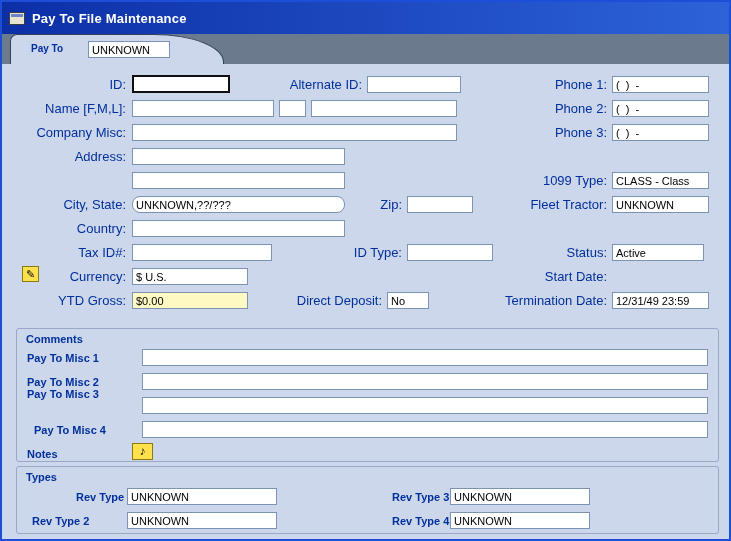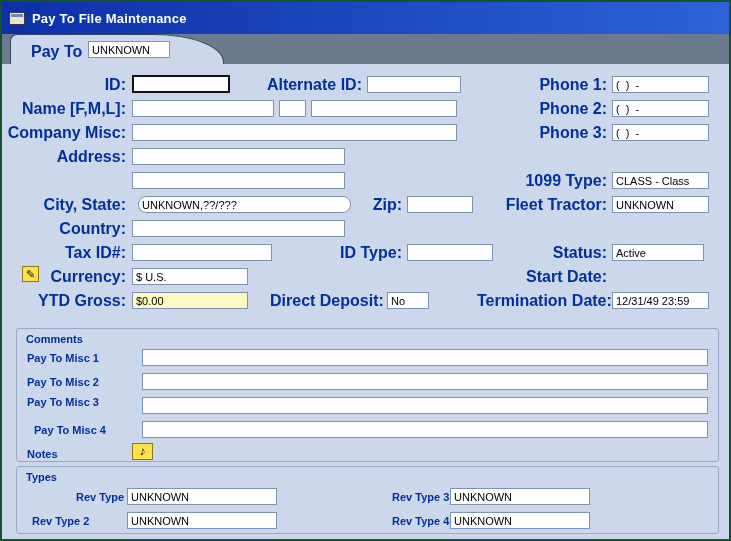--- a/index.html
+++ b/index.html
@@ -1,38 +1,38 @@
 <!DOCTYPE html>
 <html><head>
 <meta charset="utf-8">
 <style>
   * { margin:0; padding:0; box-sizing:border-box; }
   html,body { background:#9aa4b8; }
   .window {
     position:relative; width:731px; height:541px;
-    background:#cdd7ec; border:2px solid #14532d; overflow:hidden;
+    background:#cdd7ec; border:2px solid #1d4ed8; overflow:hidden;
     font-family:"Liberation Sans", sans-serif;
   }
   .titlebar {
     position:absolute; left:0; top:0; right:0; height:32px;
     background:linear-gradient(to right,#0c2fa6,#2d62d8);
     display:flex; align-items:center; padding-left:7px;
   }
   .app-icon { width:16px; height:13px; background:#e9e4cf; border:1px solid #3c3c3c; position:relative; }
   .app-icon::after { content:""; position:absolute; left:1px; right:1px; top:1px; height:3px; background:#6f86c8; }
   .title-text { color:#ffffff; font-weight:bold; font-size:13px; margin-left:7px; letter-spacing:.2px; }
   .tabband { position:absolute; left:0; top:32px; right:0; height:30px; background:#6b7a8d; }
   .tab {
     position:absolute; left:8px; top:0; width:214px; height:30px;
     background:#cdd7ec; border:1px solid #33425c; border-bottom:none;
     border-top-left-radius:7px; border-top-right-radius:70px 28px;
   }
-  .tab-label { position:absolute; left:20px; top:8px; font-size:16px; font-weight:bold; color:#00309c; }
+  .tab-label { position:absolute; left:20px; top:8px; font-size:10px; font-weight:bold; color:#00309c; }
   .lbl {
-    position:absolute; font-size:16px; font-weight:bold; color:#00309c;
+    position:absolute; font-size:13px; font-weight:normal; color:#00309c;
     text-align:right; height:16px; line-height:16px; white-space:nowrap;
   }
   .lbl-l {
     position:absolute; font-size:11px; font-weight:bold; color:#00309c;
     height:16px; line-height:16px; white-space:nowrap;
   }
   .fld {
     position:absolute; height:17px; background:#ffffff;
     border:1px solid #7b93b5; font-family:"Liberation Sans", sans-serif;
     font-size:11px; color:#000; padding:0 3px;
@@ -83,21 +83,21 @@
   <span class="lbl" style="left:475px; width:130px; top:123px;">Phone 3:</span>
   <input class="fld" style="left: 610px; top: 122px; width: 97px;" value="(  )  -">
 
   <span class="lbl" style="left:0; width:124px; top:147px;">Address:</span>
   <input class="fld" style="left: 130px; top: 146px; width: 213px;">
   <input class="fld" style="left: 130px; top: 170px; width: 213px;">
   <span class="lbl" style="left:475px; width:130px; top:171px;">1099 Type:</span>
   <input class="fld" style="left: 610px; top: 170px; width: 97px;" value="CLASS - Class">
 
   <span class="lbl" style="left:0; width:124px; top:195px;">City, State:</span>
-  <input class="fld" style="left: 136px; top: 194px; width: 213px; border-radius: 8px;" value="UNKNOWN,??/???">
+  <input class="fld" style="left: 130px; top: 194px; width: 213px; border-radius: 8px;" value="UNKNOWN,??/???">
   <span class="lbl" style="left:345px; width:55px; top:195px;">Zip:</span>
   <input class="fld" style="left: 405px; top: 194px; width: 66px;">
   <span class="lbl" style="left:475px; width:130px; top:195px;">Fleet Tractor:</span>
   <input class="fld" style="left: 610px; top: 194px; width: 97px;" value="UNKNOWN">
 
   <span class="lbl" style="left:0; width:124px; top:219px;">Country:</span>
   <input class="fld" style="left: 130px; top: 218px; width: 213px;">
 
   <span class="lbl" style="left:0; width:124px; top:243px;">Tax ID#:</span>
   <input class="fld" style="left: 130px; top: 242px; width: 140px;">
@@ -117,21 +117,21 @@
   <input class="fld" style="left: 385px; top: 290px; width: 42px;" value="No">
   <span class="lbl" style="left:475px; width:130px; top:291px;">Termination Date:</span>
   <input class="fld" style="left: 610px; top: 290px; width: 97px;" value="12/31/49 23:59">
 
   <div class="groupbox" style="left:14px; top:326px; width:703px; height:134px;"></div>
   <span class="lbl-l" style="left:24px; top:329px;">Comments</span>
   <span class="lbl-l" style="left:25px; top:348px;">Pay To Misc 1</span>
   <input class="fld" style="left: 140px; top: 347px; width: 566px;">
   <span class="lbl-l" style="left:25px; top:372px;">Pay To Misc 2</span>
   <input class="fld" style="left: 140px; top: 371px; width: 566px;">
-  <span class="lbl-l" style="left:25px; top:392px;">Pay To Misc 3</span>
+  <span class="lbl-l" style="left:25px; top:384px;">Pay To Misc 3</span>
   <input class="fld" style="left: 140px; top: 395px; width: 566px;">
   <span class="lbl-l" style="left:32px; top:420px;">Pay To Misc 4</span>
   <input class="fld" style="left: 140px; top: 419px; width: 566px;">
   <span class="lbl-l" style="left:25px; top:444px;">Notes</span>
   <div class="note-icon notes-btn">♪</div>
 
   <div class="groupbox" style="left:14px; top:464px; width:703px; height:68px;"></div>
   <span class="lbl-l" style="left:24px; top:467px;">Types</span>
   <span class="lbl-l" style="left:30px; top:487px;padding-left:44px;">Rev Type 1</span>
   <input class="fld" style="left: 125px; top: 486px; width: 150px;" value="UNKNOWN">

